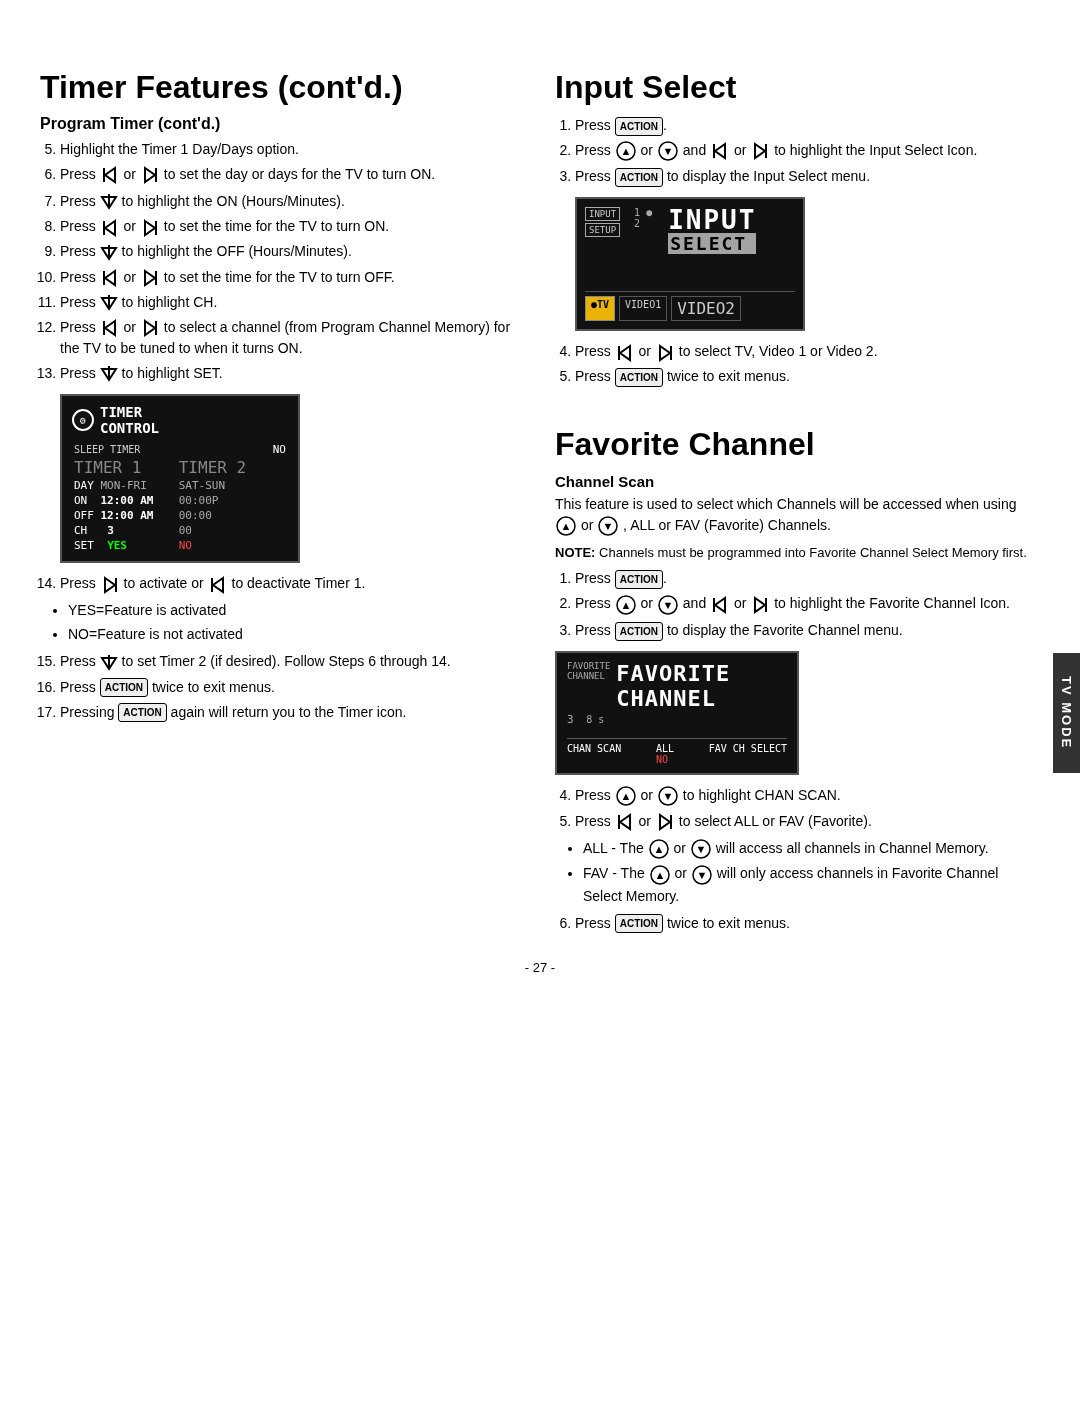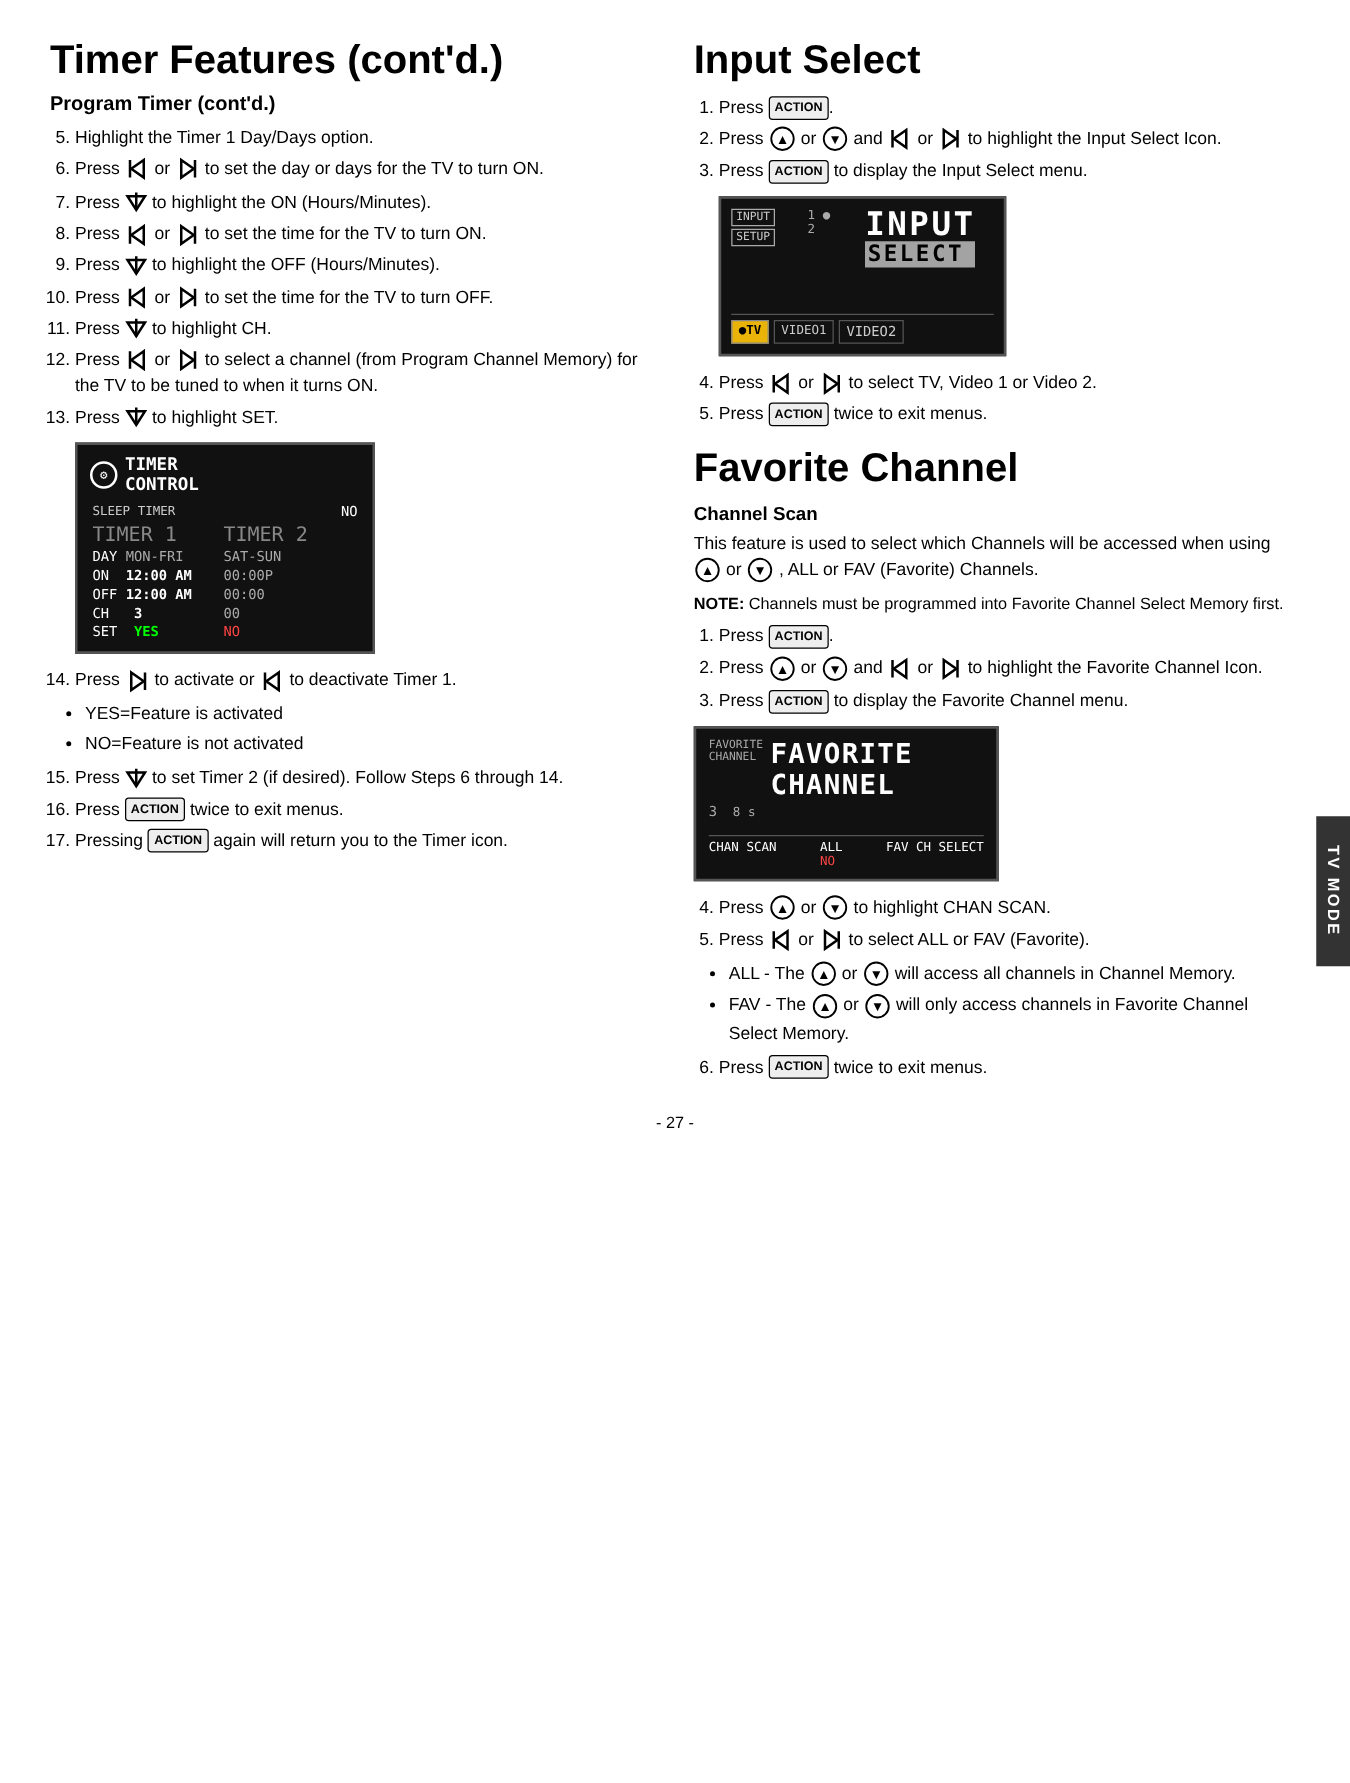--- a/index.html
+++ b/index.html
@@ -44,20 +44,21 @@
       display: flex;
       align-items: center;
       justify-content: center;
     }
 
     h1.section-title {
       font-size: 32px;
       font-weight: bold;
       margin-bottom: 10px;
       line-height: 1.1;
+      margin-top: 40px;
     }
     h2.sub-title {
       font-size: 16px;
       font-weight: bold;
       margin-bottom: 6px;
     }
     h3.mini-title {
       font-size: 15px;
       font-weight: bold;
       margin-bottom: 4px;
@@ -120,21 +121,21 @@
       background: #111;
       color: #fff;
       margin: 10px 0 10px 20px;
       padding: 8px;
       font-size: 12px;
       font-family: monospace;
       width: 220px;
     }
     .screen-box .screen-header {
       display: flex;
-      gap: 20px;
+      gap: 8px;
       margin-bottom: 4px;
       align-items: flex-start;
     }
     .screen-box .screen-header .tag {
       font-size: 9px;
       border: 1px solid #aaa;
       padding: 1px 3px;
       color: #ccc;
     }
     .screen-box .screen-row {
@@ -450,21 +451,21 @@
         </div>
         <div style="margin-left:8px;">
           <div style="font-size:26px;font-weight:bold;letter-spacing:2px;line-height:1;">INPUT</div>
           <div style="font-size:18px;font-weight:bold;letter-spacing:2px;background:#a3a3a3;color:#000;padding:0 2px;">SELECT</div>
         </div>
       </div>
       <div style="height:30px;"></div>
       <div class="screen-row" style="display:flex;gap:4px;border-top:1px solid #555;padding-top:4px;">
         <span style="border:1px solid #888;padding:2px 5px;font-size:10px;background:#eab308;color:#000;font-weight:bold;">●TV</span>
         <span style="border:1px solid #555;padding:2px 5px;font-size:10px;color:#ccc;">VIDEO1</span>
-        <span style="border:1px solid #555;padding:2px 5px;font-size:11px;color:#ccc;">VIDEO2</span>
+        <span style="border:1px solid #555;padding:2px 5px;font-size:16px;color:#ccc;">VIDEO2</span>
       </div>
     </div>
 
     <ol start="4">
       <li>
         Press
         <svg class="icon-left" viewBox="0 0 20 18" width="20" height="18">
             <polygon points="15,2 5,9 15,16" fill="none" stroke="#000" stroke-width="2"></polygon>
             <line x1="4" y1="2" x2="4" y2="16" stroke="#000" stroke-width="2"></line>
           </svg>

